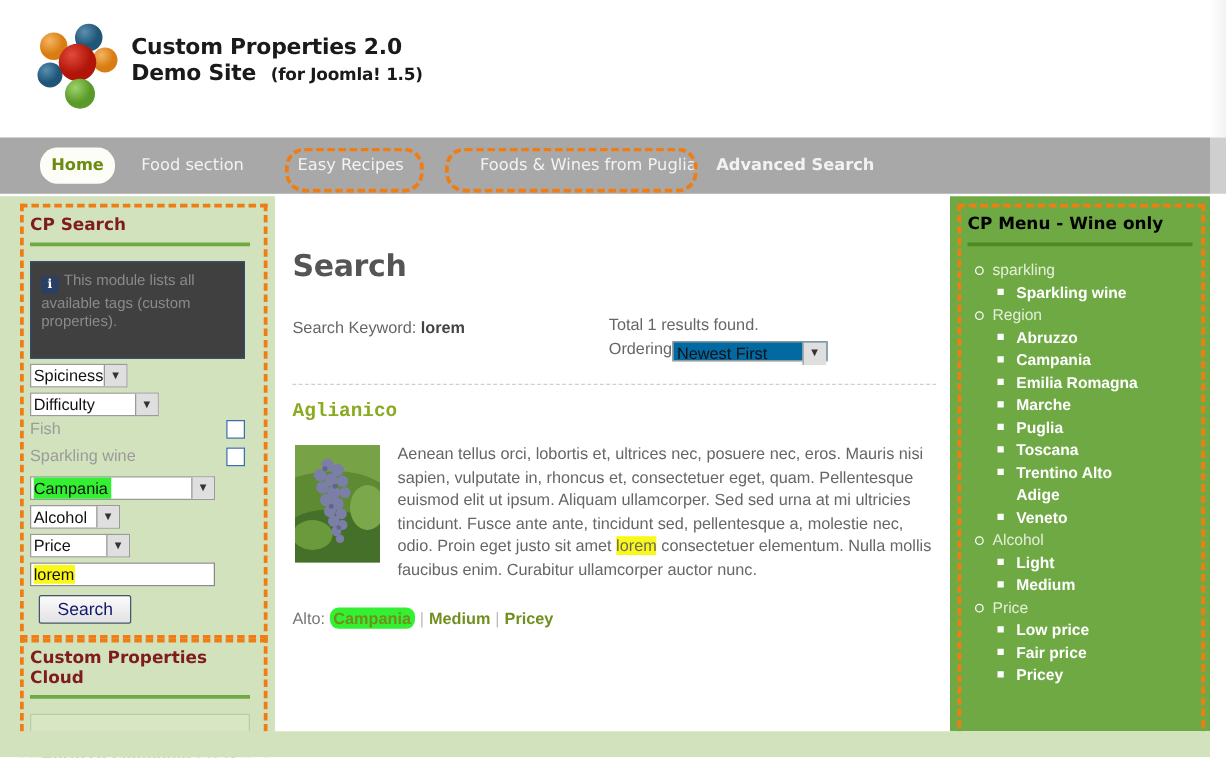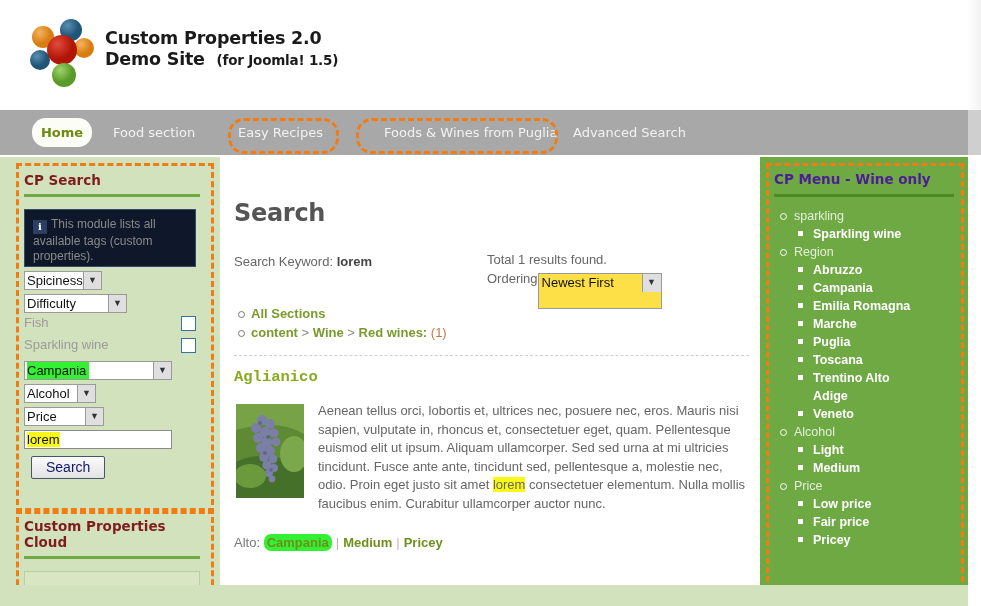--- a/index.html
+++ b/index.html
@@ -24,21 +24,21 @@
   .nav{position:absolute;left:0;top:110px;width:968px;height:45px;background:#a8a8a8;}
   .nav-inner{position:relative;height:45px;}
   .nav-item{position:absolute;top:0;height:29px;line-height:45px;color:#f2f2f2;
     font-family:"DejaVu Sans", sans-serif;font-size:13px;white-space:nowrap;cursor:pointer;}
   .nav-home{left:32px;width:60px;text-align:center;}
   .nav-home .pill{position:absolute;left:0;top:8px;width:60px;height:29px;background:#fdfdf7;border-radius:14px;}
   .nav-home span{position:relative;color:#6c8b10;font-weight:bold;font-size:13px;}
   .nav-food{left:113px;}
   .nav-easy{left:238px;}
   .nav-puglia{left:384px;}
-  .nav-adv{left:573px;}
+  .nav-adv{left:573px;font-weight:bold;}
   .nav-fade{position:absolute;left:968px;top:110px;width:13px;height:45px;background:#cfcfcf;}
 
   
   .annot-nav{position:absolute;border:3px dashed #f07d13;border-radius:16px;pointer-events:none;}
   .annot-easy{left:228px;top:118px;width:105px;height:30px;}
   .annot-puglia{left:356px;top:118px;width:196px;height:30px;}
 
   
   .col-left{position:absolute;left:0;top:157px;width:220px;height:430px;background:#d2e2bc;}
   .col-main{position:absolute;left:220px;top:157px;width:540px;height:428px;background:#fff;}
@@ -51,21 +51,21 @@
   .annot-cpsearch{left:16px;top:163px;width:192px;height:345px;}
   .annot-cloud{left:16px;top:508px;width:192px;height:98px;}
   .annot-cpmenu{left:766px;top:163px;width:192px;height:422px;}
 
   
   .mod-title{font-family:"DejaVu Sans", sans-serif;font-weight:bold;font-size:13.5px;color:#7f1d1d;}
   .cp-search{position:absolute;left:24px;top:172px;width:176px;}
   .cp-search .mod-title{margin:0 0 6px 0;}
   .mod-rule{height:3px;background:#6fa944;width:176px;margin-bottom:12px;}
 
-  .infobox{width:160px;border:1px solid #334a6b;background:#0f172a;padding:7px 8px 2px 8px;
+  .infobox{width:160px;border:1px solid #334a6b;background:#404040;padding:7px 8px 21px 8px;
     color:#8a8a8a;font-size:12px;line-height:15px;box-sizing:border-box;width:172px;}
   .infoicon{display:inline-block;width:14px;height:14px;background:#2b3f63;color:#fff;
     font-weight:bold;font-size:10px;line-height:14px;text-align:center;vertical-align:-2px;
     font-family:"DejaVu Serif", serif;margin-right:4px;}
 
   .sel{font-family:"Liberation Sans",sans-serif;font-size:13px;color:#111;
     border:1px solid #9a9a9a;background:#fff;height:19px;line-height:17px;
     display:block;margin-top:4px;box-sizing:border-box;padding:0 0 0 2px;position:relative;}
   .sel .txt{display:inline-block;padding-right:3px;}
   .sel .arrow{position:absolute;right:0;top:0;width:17px;height:17px;background:#dfdfdf;
@@ -92,22 +92,22 @@
 
   
   .main-inner{position:absolute;left:14px;top:42px;width:515px;}
   h1.page-title{margin:0;font-family:"DejaVu Sans",sans-serif;font-weight:bold;
     font-size:24px;color:#555;letter-spacing:-0.3px;}
   .srow{position:relative;margin-top:25px;height:42px;font-size:13px;color:#666;}
   .kwlabel{position:absolute;left:0;top:2px;}
   .kwlabel b{color:#444;}
   .totals{position:absolute;left:253px;top:0px;}
   .orderrow{position:absolute;left:253px;top:19px;}
-  .sel-order{display:inline-block;vertical-align:-4px;position:relative;width:124px;height:36px;
-    border:1px solid #9a9a9a;background:#fde047;font-size:13px;color:#111;line-height:18px;padding-left:3px;box-sizing:border-box;}
+  .sel-order{display:inline-block;vertical-align:-4px;position:relative;width:124px;height:16px;
+    border:1px solid #9a9a9a;background:#0369a1;font-size:13px;color:#111;line-height:18px;padding-left:3px;box-sizing:border-box;}
   .sel-order .arrow{position:absolute;right:0;top:0;width:18px;height:18px;background:#dfdfdf;
     border-left:1px solid #9a9a9a;text-align:center;line-height:17px;font-size:9px;color:#333;}
 
   ul.sections{list-style:none;margin:10px 0 0 0;padding:0;font-size:13px;}
   ul.sections li{position:relative;padding-left:17px;line-height:19px;color:#7a9a2c;font-weight:bold;}
   ul.sections li:before{content:"";position:absolute;left:4px;top:7px;width:5px;height:5px;
     border:1px solid #777;border-radius:50%;}
   .crumb-sep{color:#888;font-weight:normal;}
   .crumb-count{color:#c07a4a;font-weight:normal;}
 
@@ -119,21 +119,21 @@
   .thumb{float:left;width:68px;height:94px;margin:2px 14px 4px 2px;border:0;
     background:linear-gradient(160deg,#6c8d3a,#3f5e22);position:relative;overflow:hidden;}
   .hl-yellow{background:#faf818;}
   .tags{clear:both;padding-top:22px;font-size:13px;color:#777;}
   .tag-link{color:#6f8f1e;font-weight:bold;}
   .tag-hl{background:#33f033;padding:1px 3px;border-radius:7px;}
   .tag-div{color:#bbb;padding:0 4px;}
 
   
   .cpmenu{position:absolute;left:14px;top:14px;width:180px;}
-  .cpmenu .mtitle{font-family:"DejaVu Sans",sans-serif;font-weight:bold;font-size:13.5px;color:#4c1d95;}
+  .cpmenu .mtitle{font-family:"DejaVu Sans",sans-serif;font-weight:bold;font-size:13.5px;color:#000000;}
   .cpmenu .mrule{height:3px;background:#4d8a24;margin-top:7px;}
   ul.cplist{list-style:none;margin:10px 0 0 0;padding:0;}
   ul.cplist>li{position:relative;padding-left:20px;line-height:18px;color:#e4efd8;font-size:12.5px;}
   ul.cplist>li:before{content:"";position:absolute;left:6px;top:6px;width:5px;height:5px;
     border:1px solid #fff;border-radius:50%;}
   ul.cpsub{list-style:none;margin:0;padding:0;}
   ul.cpsub li{position:relative;padding-left:19px;line-height:18px;color:#fff;font-weight:bold;font-size:12.5px;}
   ul.cpsub li:before{content:"";position:absolute;left:4px;top:6px;width:5px;height:5px;background:#fff;}
   ul.cpsub li.wrapline:before{display:none;}
 </style>
@@ -259,24 +259,20 @@
   <div class="col-main">
     <div class="main-inner">
       <h1 class="page-title">Search</h1>
 
       <div class="srow">
         <div class="kwlabel"><span>Search Keyword:</span> <b>lorem</b></div>
         <div class="totals">Total 1 results found.</div>
         <div class="orderrow"><span>Ordering</span><span class="sel-order"><span>Newest First</span><span class="arrow">▼</span></span></div>
       </div>
 
-      <ul class="sections">
-        <li><span>All Sections</span></li>
-        <li><span>content</span><span class="crumb-sep"> &gt; </span><span>Wine</span><span class="crumb-sep"> &gt; </span><span>Red wines:</span> <span class="crumb-count">(1)</span></li>
-      </ul>
 
       <div class="hr-dot"></div>
 
       <h2 class="res-title">Aglianico</h2>
 
       <div class="res-body">
         <div class="thumb">
           <svg width="68" height="94" viewBox="0 0 68 94" preserveAspectRatio="none">
             <rect width="68" height="94" fill="#5d8a33"></rect>
             <path d="M0 0 L68 0 L68 30 Q40 14 0 26 Z" fill="#78a246"></path>

